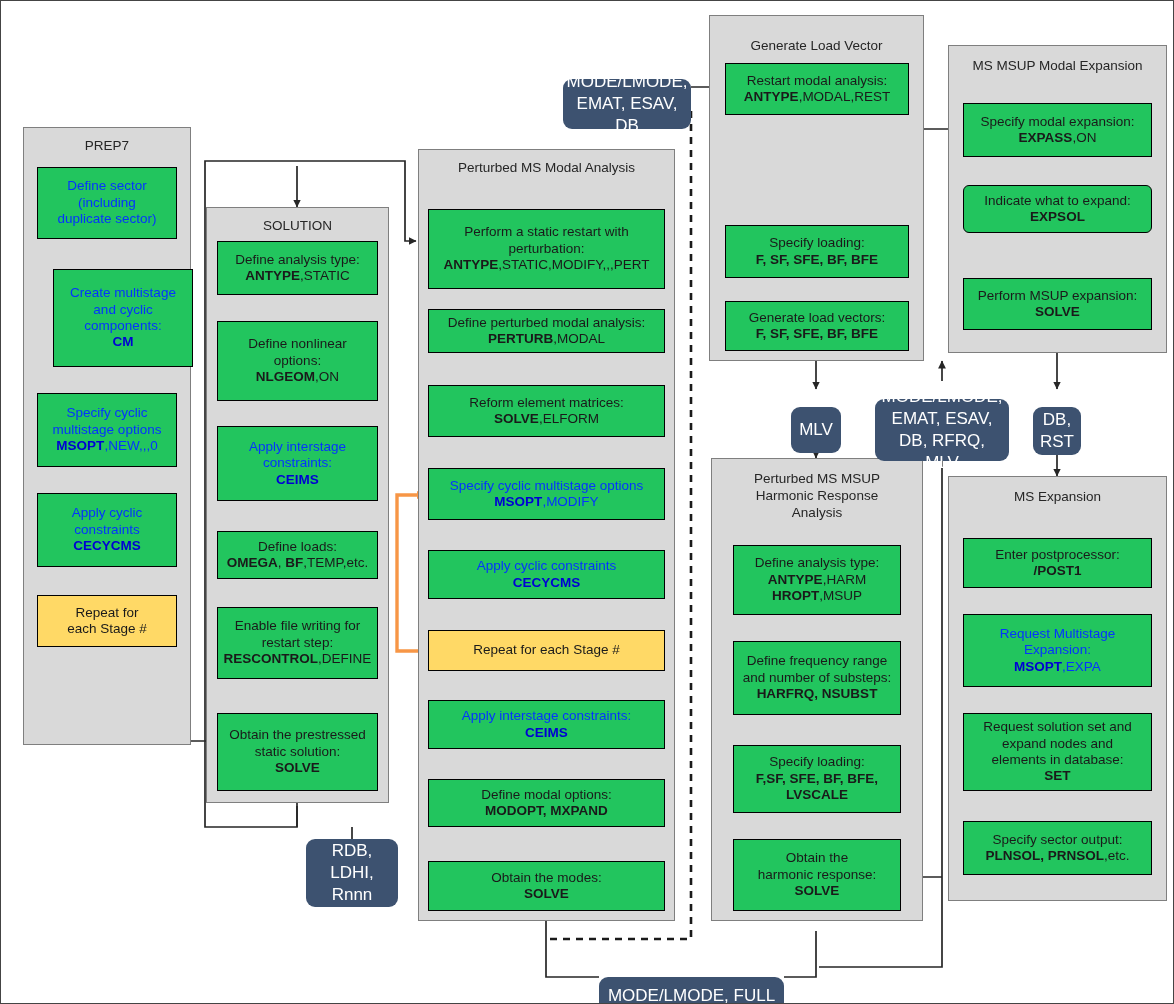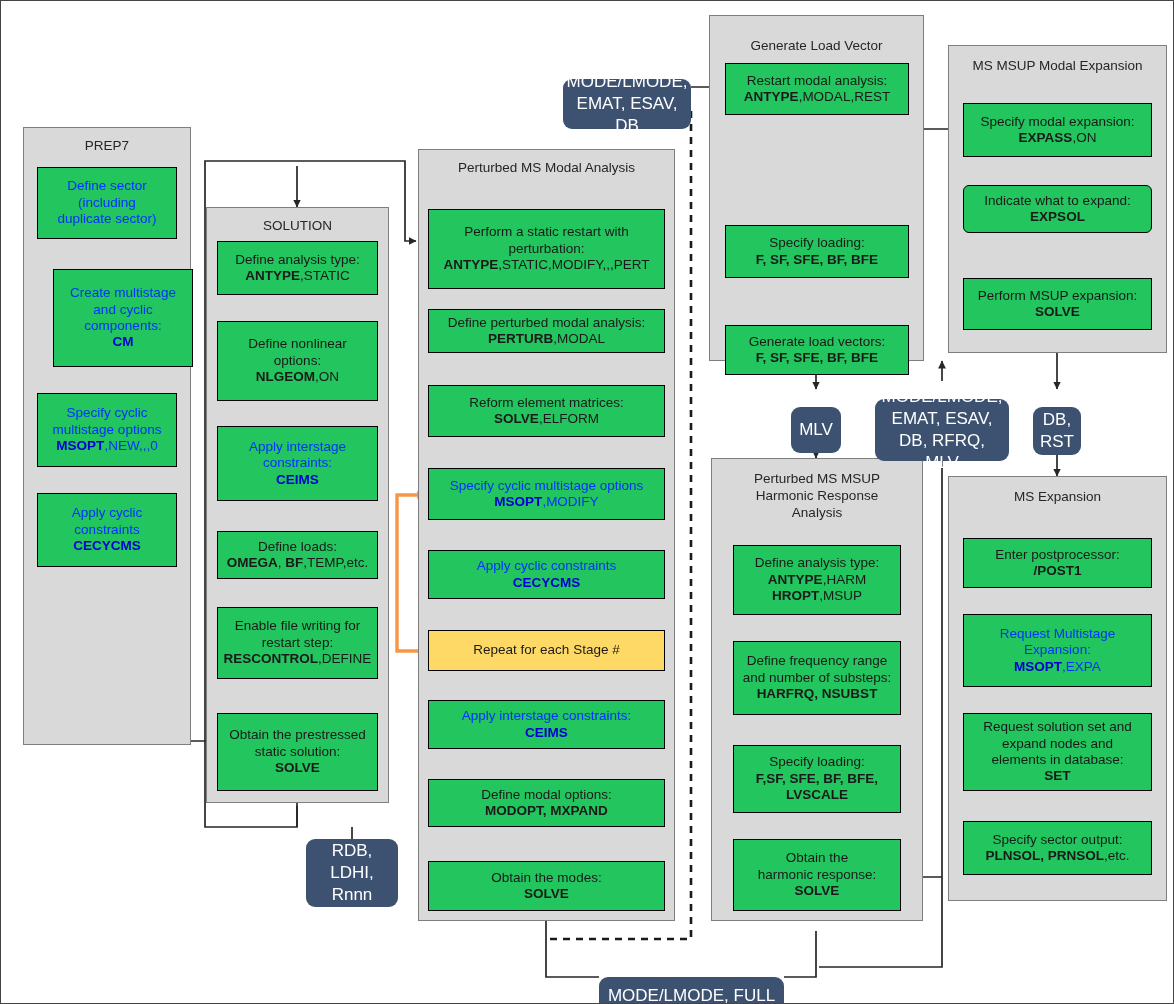--- a/index.html
+++ b/index.html
@@ -142,20 +142,26 @@
       <span class="ln"><b>MSOPT</b><span>,NEW,,,0</span></span>
     </div>
   </div>
   <div class="node blue" style="left:36px;top:492px;width:140px;height:74px;">
     <div class="txt">
       <span class="ln">Apply cyclic</span><br>
       <span class="ln">constraints</span><br>
       <b>CECYCMS</b>
     </div>
   </div>
+  <div class="repeat" style="left:36px;top:594px;width:140px;height:52px;">
+    <div class="txt">
+      <span class="ln">Repeat for</span><br>
+      <span class="ln">each Stage #</span>
+    </div>
+  </div>
 
   <div class="group" style="left:205px;top:206px;width:183px;height:596px;">
     <div class="group-title" style="top:10px;">SOLUTION</div>
   </div>
   <div class="node" style="left:216px;top:240px;width:161px;height:54px;">
     <div class="txt">
       <span class="ln">Define analysis type:</span><br>
       <span class="ln"><b>ANTYPE</b><span>,STATIC</span></span>
     </div>
   </div>
@@ -258,21 +264,21 @@
       <span class="ln">Restart modal analysis:</span><br>
       <span class="ln"><b>ANTYPE</b><span>,MODAL,REST</span></span>
     </div>
   </div>
   <div class="node" style="left:724px;top:224px;width:184px;height:53px;">
     <div class="txt">
       <span class="ln">Specify loading:</span><br>
       <b>F, SF, SFE, BF, BFE</b>
     </div>
   </div>
-  <div class="node" style="left:724px;top:300px;width:184px;height:50px;margin-top:24px;">
+  <div class="node" style="left:724px;top:300px;width:184px;height:50px;">
     <div class="txt">
       <span class="ln">Generate load vectors:</span><br>
       <b>F, SF, SFE, BF, BFE</b>
     </div>
   </div>
 
   <div class="group" style="left:947px;top:44px;width:219px;height:308px;">
     <div class="group-title" style="top:12px;">MS MSUP Modal Expansion</div>
   </div>
   <div class="node" style="left:962px;top:102px;width:189px;height:54px;">

